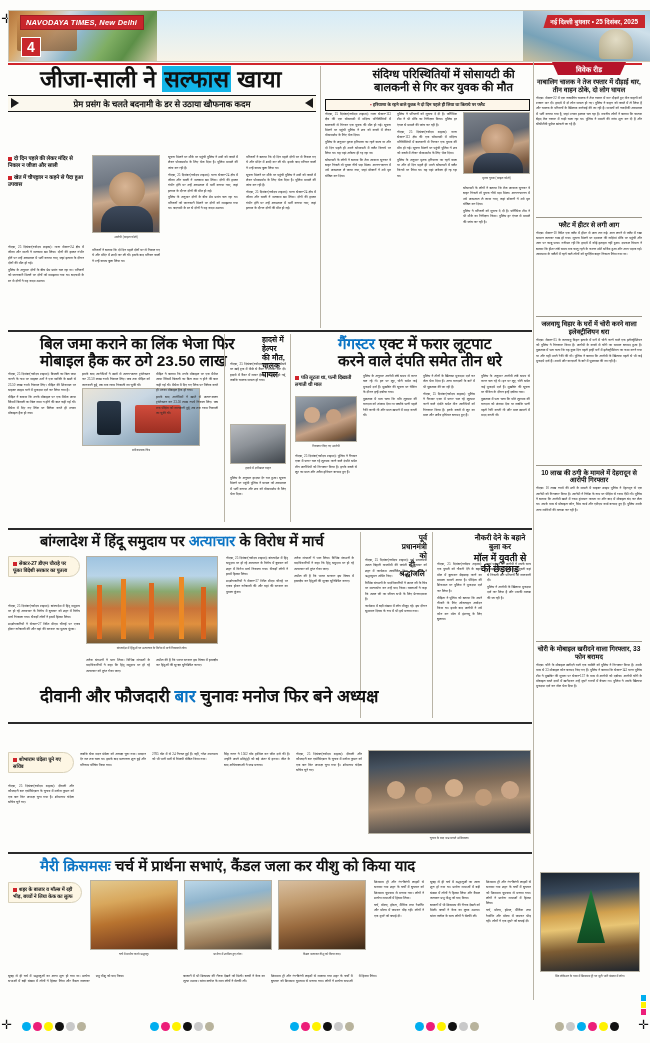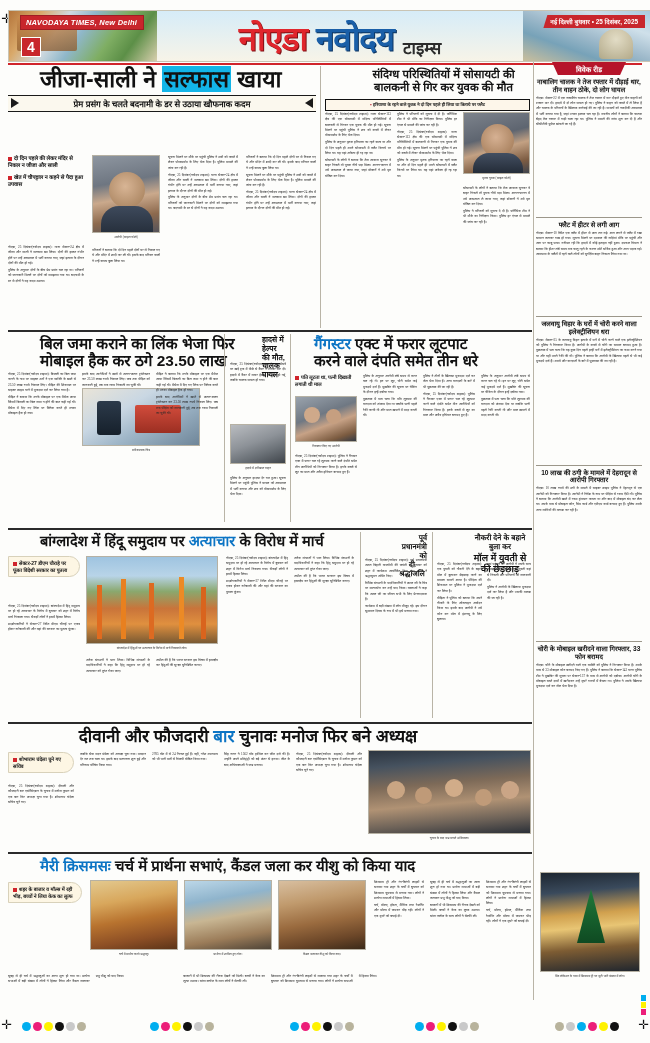--- a/index.html
+++ b/index.html
@@ -153,25 +153,20 @@
 
   <div class="masthead">
     <div class="mh-leftimg"></div>
     <div class="mh-strip"></div>
     <div class="mh-rightimg"></div>
 
     <div class="pubtag">NAVODAYA TIMES, New Delhi</div>
     <div class="pagenum">4</div>
     <div class="datetag">नई दिल्ली बुधवार • 25 दिसंबर, 2025</div>
 
-    <div class="logo">
-      <span class="l1">नोएडा</span>
-      <span class="l2">नवोदय</span>
-      <span class="l3">टाइम्स</span>
-    </div>
   </div>
   <div class="rule-red" style="top:63px"></div>
 
   <div style="position:absolute;left:8px;top:68px;width:308px;">
     <div class="hl" style="font-size:23px;">
       <span>जीजा-साली ने </span><span class="cyanbox">सल्फास</span><span> खाया</span>
     </div>
     <div class="subbar" style="margin-top:3px;">प्रेम प्रसंग के चलते बदनामी के डर से उठाया खौफनाक कदम</div>
   </div>
 
@@ -281,21 +276,21 @@
     <p>नोएडा, 25 दिसंबर(नवोदय टाइम्स): एक्सप्रेसवे पर खड़े ट्रक में पीछे से कैंटर ने टक्कर मार दी। हादसे में कैंटर में सवार हेल्पर की मौत हो गई, जबकि चालक घायल हो गया।</p>
   </div>
   <div class="photo" style="position:absolute;left:230px;top:424px;width:56px;height:40px;
        background:linear-gradient(160deg,#b9bcc0 0%,#8d9298 45%,#6a7076 70%,#3f444a 100%);"></div>
   <div class="cap" style="position:absolute;left:230px;top:466px;width:56px;">हादसे में क्षतिग्रस्त वाहन</div>
   <div class="col-txt" style="position:absolute;left:230px;top:476px;width:56px;height:46px;overflow:hidden;">
     <p>पुलिस के अनुसार हादसा देर रात हुआ। सूचना मिलने पर पहुंची पुलिस ने घायल को अस्पताल में भर्ती कराया और शव को पोस्टमार्टम के लिए भेज दिया।</p>
   </div>
 
   <div class="vrule" style="left:290px;top:334px;height:188px;"></div>
-  <div style="position:absolute;left:282px;top:336px;width:235px;">
+  <div style="position:absolute;left:306px;top:336px;width:235px;">
     <div class="hl" style="font-size:15.2px;">
       <span class="blue">गैंगस्टर</span><span> एक्ट में फरार लूटपाट</span>
     </div>
     <div class="hl" style="font-size:15.2px;margin-top:1px;">करने वाले दंपति समेत तीन धरे</div>
   </div>
   <div class="bullethead" style="position:absolute;left:295px;top:374px;width:62px;font-size:5px;">
     <span class="sq"></span><span>पति लूटता था, पत्नी दिखाती लगाती थी माल</span>
   </div>
   <div class="photo" style="position:absolute;left:295px;top:396px;width:62px;height:46px;
        background:linear-gradient(160deg,#9aa3ad 0%,#6f7883 40%,#c7a286 60%,#7b5b40 85%,#343a44 100%);">
@@ -380,21 +375,21 @@
     <p>नोएडा, 25 दिसंबर(नवोदय टाइम्स): एक युवती को नौकरी देने के बहाने मॉल में बुलाकर छेड़छाड़ करने का मामला सामने आया है। पीड़िता की शिकायत पर पुलिस ने मुकदमा दर्ज कर लिया है।</p>
     <p>पीड़िता ने पुलिस को बताया कि उसने नौकरी के लिए ऑनलाइन आवेदन किया था। इसके बाद आरोपी ने उसे फोन कर मॉल में इंटरव्यू के लिए बुलाया।</p>
   </div>
   <div class="col-txt" style="position:absolute;left:487px;top:562px;width:44px;height:154px;overflow:hidden;">
     <p>वहां पहुंचने पर आरोपी ने उसके साथ अभद्रता की। किसी तरह युवती वहां से निकली और परिजनों को जानकारी दी।</p>
     <p>पुलिस ने आरोपी के खिलाफ मुकदमा दर्ज कर लिया है और उसकी तलाश की जा रही है।</p>
   </div>
 
   <div class="hrule-thick" style="left:8px;top:722px;width:524px;"></div>
 
-  <div style="position:absolute;left:8px;top:728px;width:448px;text-align:center;">
+  <div style="position:absolute;left:8px;top:688px;width:448px;">
     <div class="hl" style="font-size:17px;">
       <span>दीवानी और फौजदारी </span><span class="blue">बार</span><span> चुनावः मनोज फिर बने अध्यक्ष</span>
     </div>
   </div>
   <div style="position:absolute;left:8px;top:752px;width:66px;background:#fdf6e4;border:1px solid #d8d1ba;
        border-radius:0 14px 14px 0;padding:3px 4px;">
     <div class="bullethead" style="font-size:5px;">
       <span class="sq"></span><span>शोभाराम चंदेला चुने गए सचिव</span>
     </div>
   </div>

